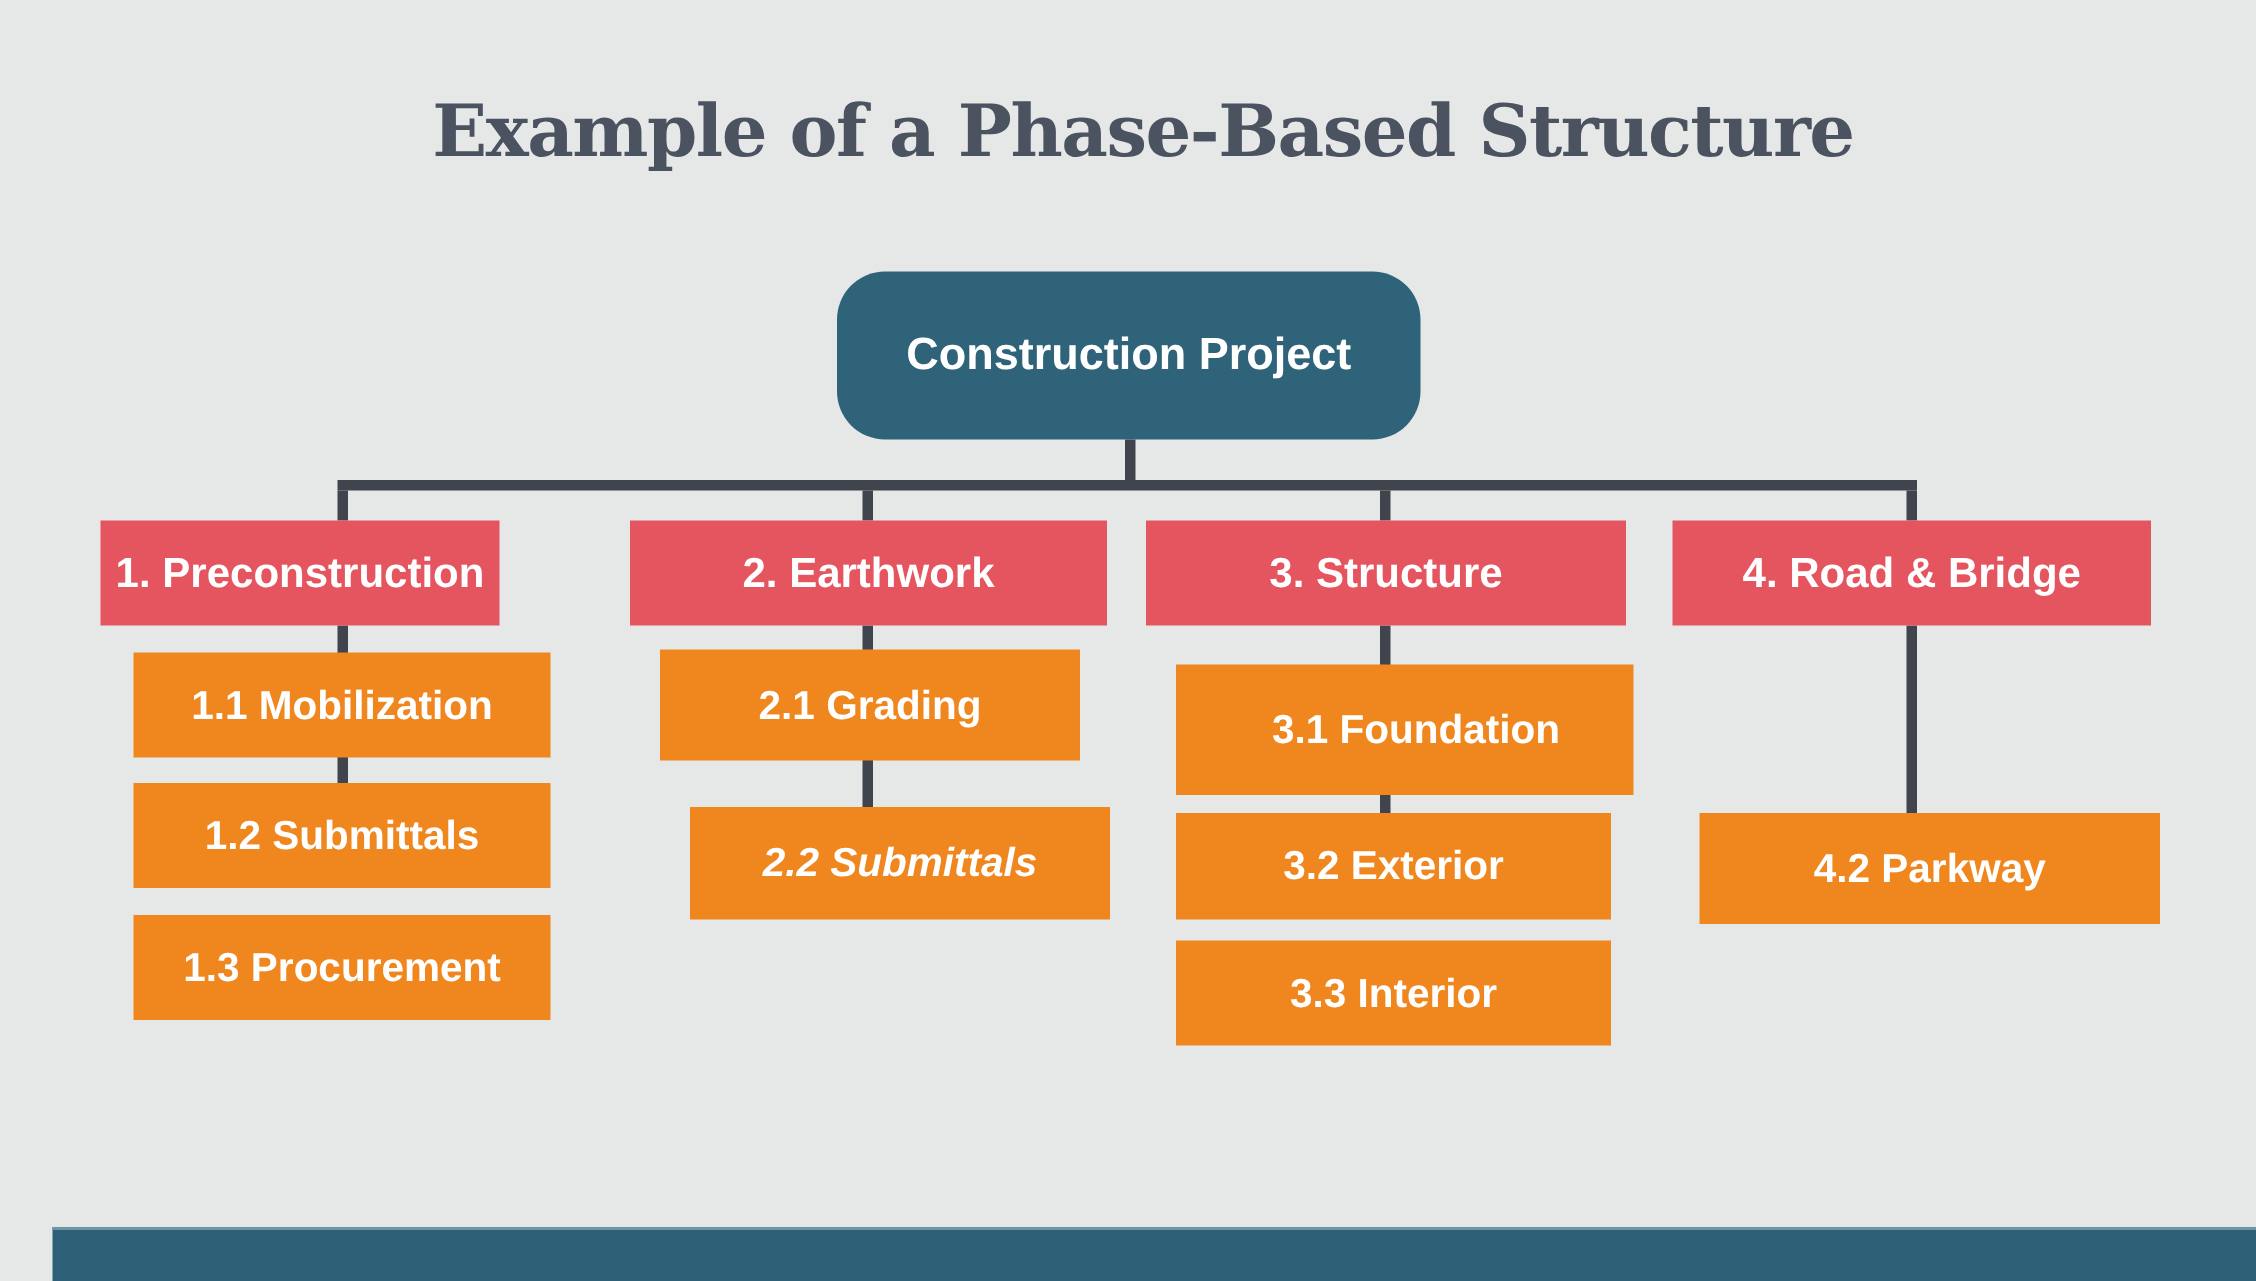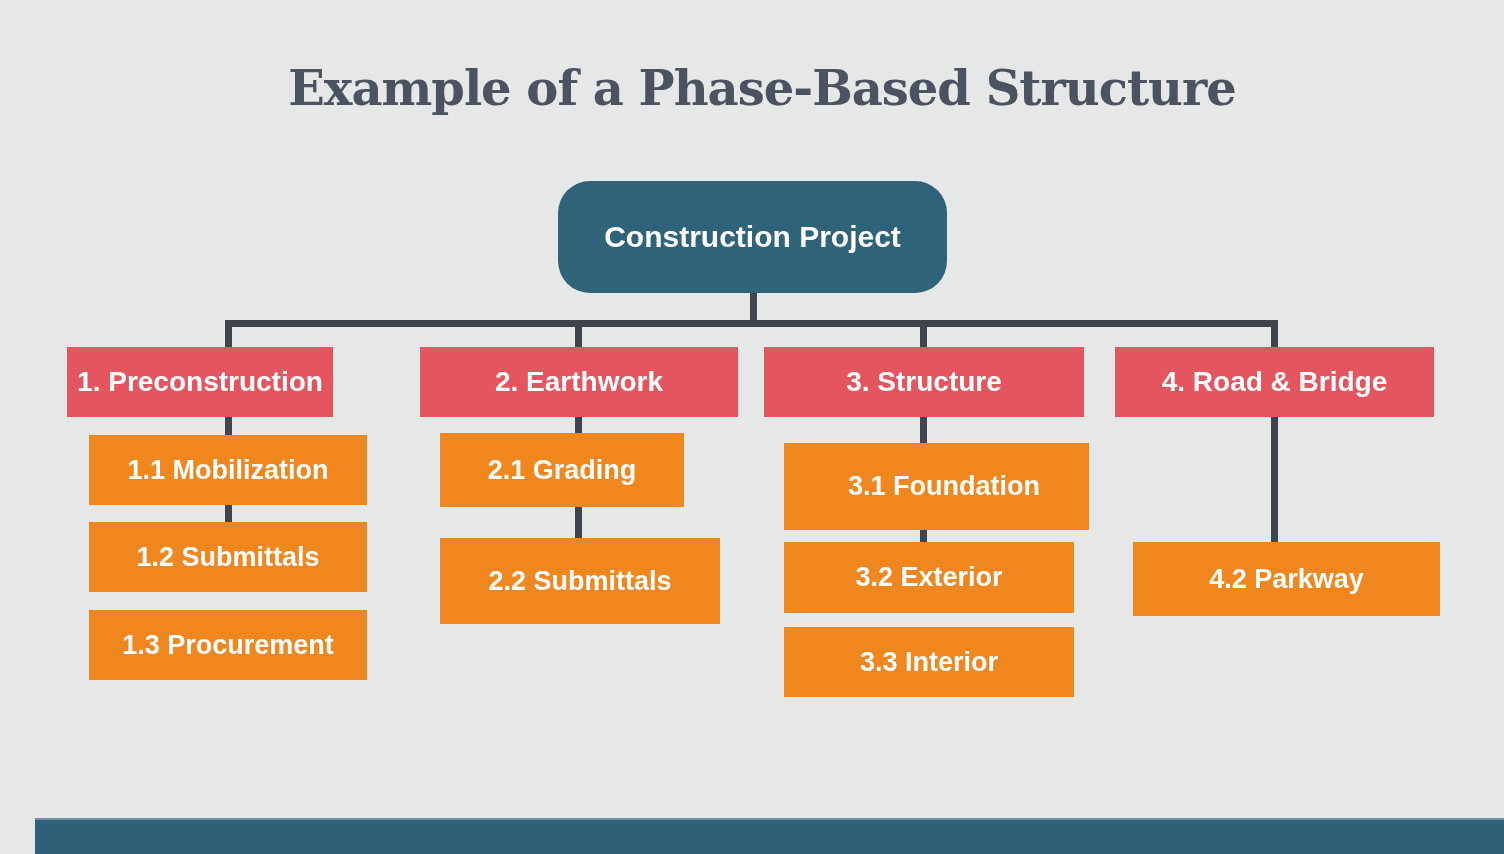--- a/index.html
+++ b/index.html
@@ -123,24 +123,24 @@
   <div class="node task-box" style="left:89px;top:522px;width:278px;height:70px;">
     <span>1.2 Submittals</span>
   </div>
   <div class="node task-box" style="left:89px;top:610px;width:278px;height:70px;">
     <span>1.3 Procurement</span>
   </div>
 
   <div class="node phase-box" style="left:420px;top:347px;width:318px;height:70px;">
     <span>2. Earthwork</span>
   </div>
-  <div class="node task-box" style="left:440px;top:433px;width:244px;height:74px;">
+  <div class="node task-box" style="left:440px;top:433px;width:280px;height:74px;">
     <span>2.1 Grading</span>
   </div>
-  <div class="node task-box" style="left:440px;top:538px;width:280px;height:86px;">
+  <div class="node task-box" style="left:460px;top:538px;width:280px;height:75px;font-style:italic;">
     <span>2.2 Submittals</span>
   </div>
 
   <div class="node phase-box" style="left:764px;top:347px;width:320px;height:70px;">
     <span>3. Structure</span>
   </div>
   <div class="node task-box" style="left:784px;top:443px;width:290px;height:87px;padding-left:15px;">
     <span>3.1 Foundation</span>
   </div>
   <div class="node task-box" style="left:784px;top:542px;width:290px;height:71px;">

